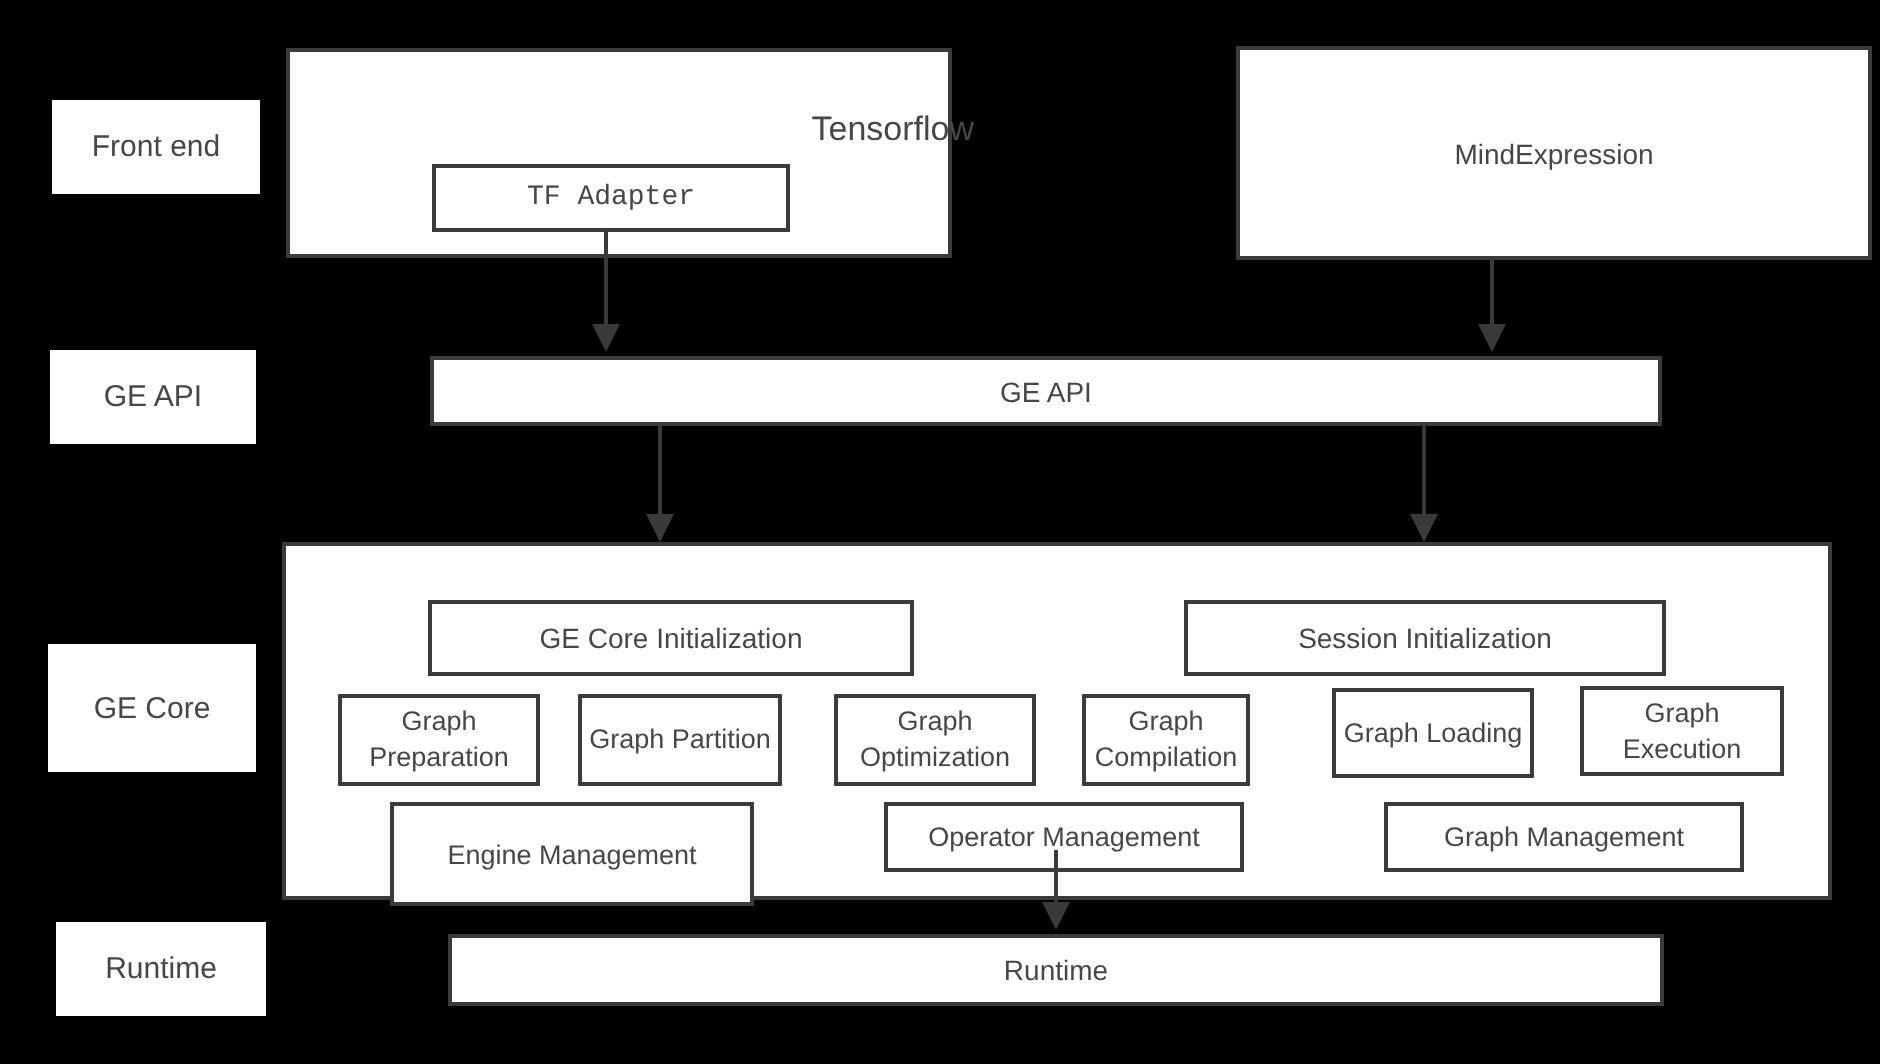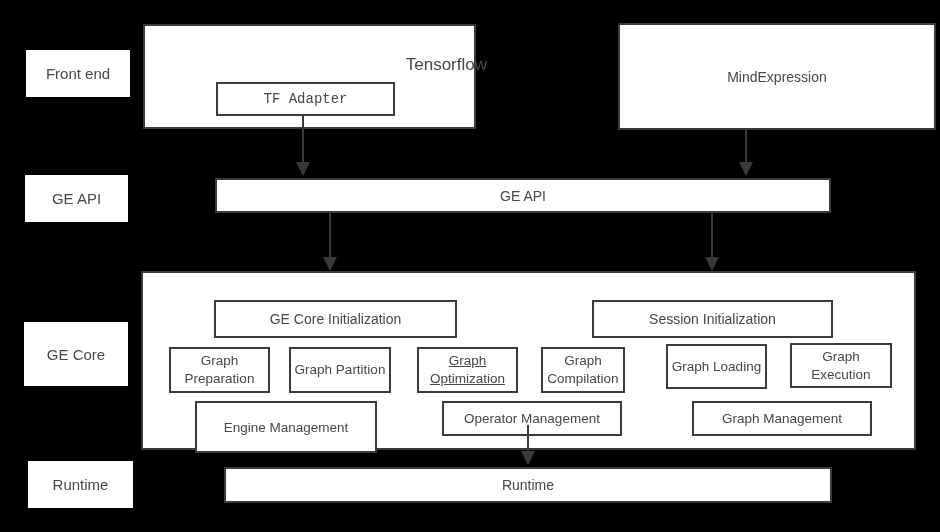--- a/index.html
+++ b/index.html
@@ -62,21 +62,21 @@
   .geapi-bar { left: 215px; top: 178px; width: 616px; height: 35px; }
 
   
   .gecore-box { left: 141px; top: 246px; width: 775px; height: 179px; display: block; margin-top: 25px; }
   .gecore-box .box { position: absolute; }
   .init-gecore   { left: 71px;  top: 27px; width: 243px; height: 38px; }
   .init-session  { left: 449px; top: 27px; width: 241px; height: 38px; }
   .stage { font-size: 13.5px; line-height: 1.3; }
   .stage-prep { left: 26px;  top: 74px; width: 101px; height: 46px; }
   .stage-part { left: 146px; top: 74px; width: 102px; height: 46px; }
-  .stage-opt  { left: 274px; top: 74px; width: 101px; height: 46px; text-decoration: underline; }
+  .stage-opt  { left: 274px; top: 74px; width: 101px; height: 46px; }
   .stage-comp { left: 398px; top: 74px; width: 84px; height: 46px; }
   .stage-load { left: 523px; top: 71px; width: 101px; height: 45px; }
   .stage-exec { left: 647px; top: 70px; width: 102px; height: 45px; }
   .mgmt { font-size: 13.5px; }
   .mgmt-engine   { left: 52px;  top: 128px; width: 182px; height: 52px; }
   .mgmt-operator { left: 299px; top: 128px; width: 180px; height: 35px; }
   .mgmt-graph    { left: 549px; top: 128px; width: 180px; height: 35px; }
 
   
   .runtime-bar { left: 224px; top: 467px; width: 608px; height: 36px; }

